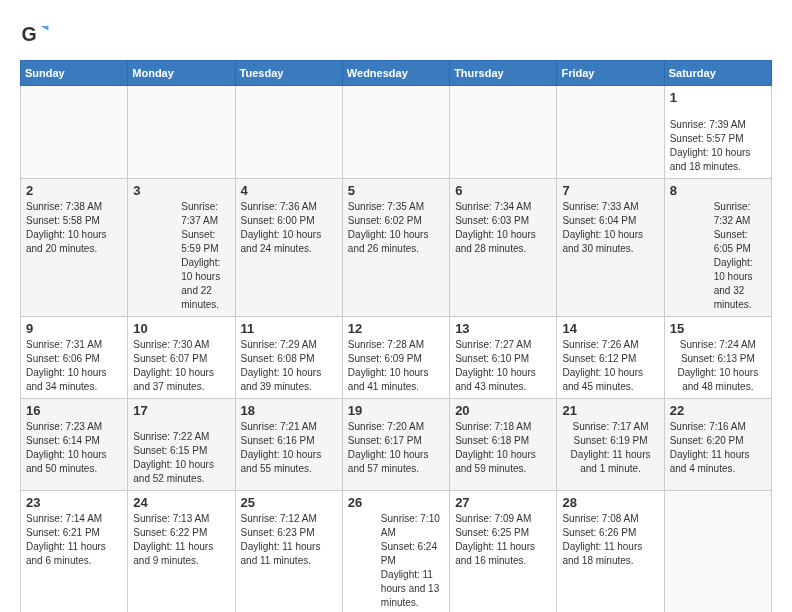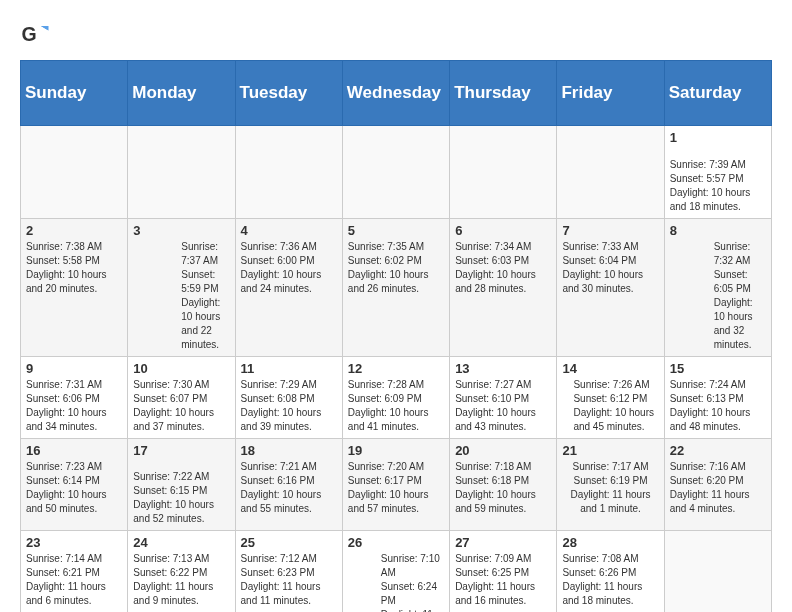--- a/index.html
+++ b/index.html
@@ -38,23 +38,23 @@
       color: #555;
     }
     .calendar {
       width: 100%;
       border-collapse: collapse;
       border: 1px solid #ccc;
     }
     .calendar th {
       background: #3a7abf;
       color: #fff;
-      font-size: 17px;
+      font-size: 11px;
       font-weight: bold;
-      padding: 22px 4px;
+      padding: 6px 4px;
       text-align: left;
       border: 1px solid #2a6aaf;
     }
     .calendar td {
       border: 1px solid #ccc;
       vertical-align: top;
       padding: 4px 5px;
       font-size: 10.5px;
       color: #333;
       width: calc(100% / 7);
@@ -198,27 +198,27 @@
 Daylight: 10 hours and 41 minutes.</div>
         </td>
         <td>
           <span class="day-number">13</span>
           <div class="day-info" style="white-space: pre-line;">Sunrise: 7:27 AM
 Sunset: 6:10 PM
 Daylight: 10 hours and 43 minutes.</div>
         </td>
         <td>
           <span class="day-number">14</span>
-          <div class="day-info" style="white-space: pre-line; margin-left: 11px;">Sunrise: 7:26 AM
+          <div class="day-info" style="white-space: pre-line;">Sunrise: 7:26 AM
 Sunset: 6:12 PM
 Daylight: 10 hours and 45 minutes.</div>
         </td>
         <td>
           <span class="day-number">15</span>
-          <div class="day-info" style="white-space: pre-line;">Sunrise: 7:24 AM
+          <div class="day-info" style="white-space: pre-line; text-align: center;">Sunrise: 7:24 AM
 Sunset: 6:13 PM
 Daylight: 10 hours and 48 minutes.</div>
         </td>
       </tr>
       <tr>
         <td>
           <span class="day-number">16</span>
           <div class="day-info" style="white-space: pre-line;">Sunrise: 7:23 AM
 Sunset: 6:14 PM
 Daylight: 10 hours and 50 minutes.</div>

